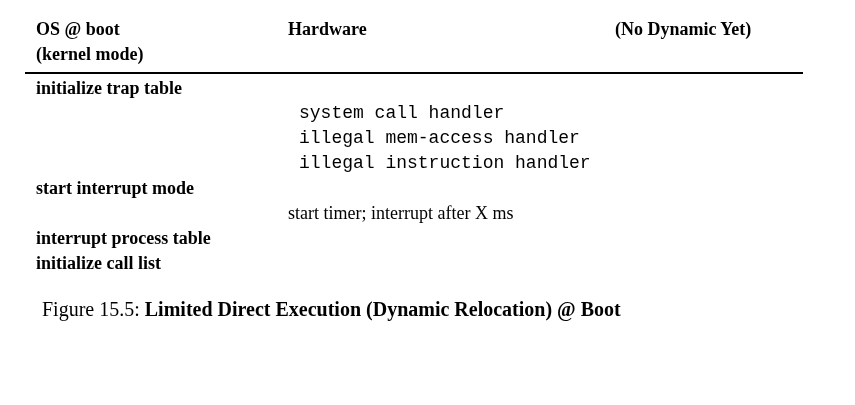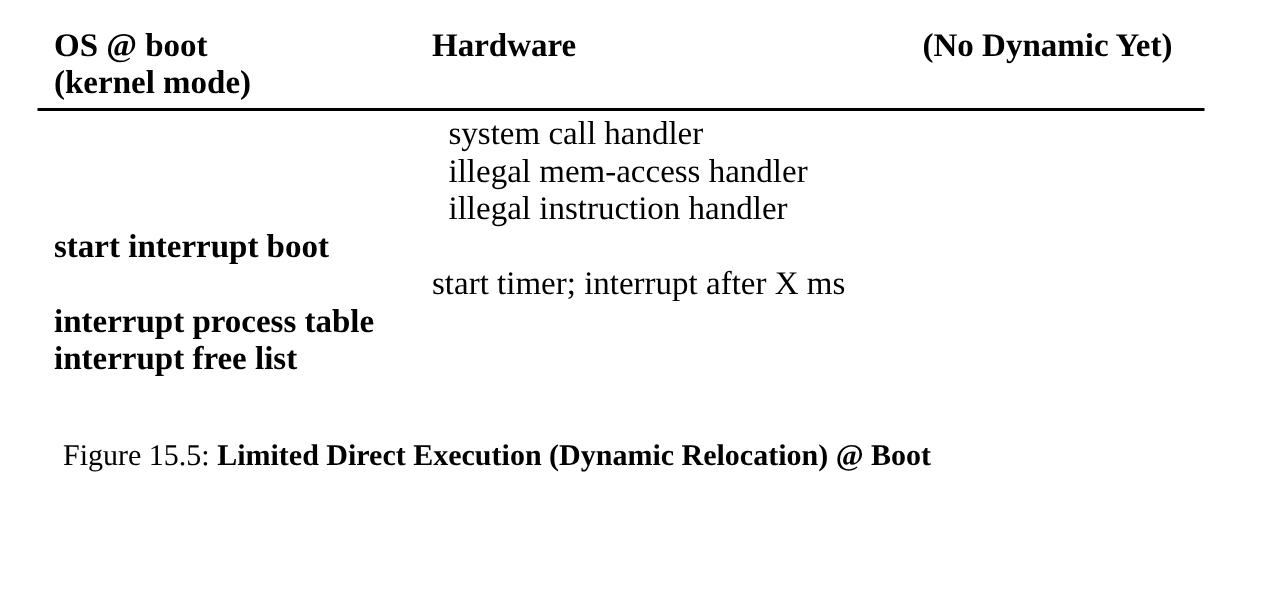--- a/index.html
+++ b/index.html
@@ -13,42 +13,42 @@
     color: #000000;
     font-family: "Liberation Serif", "DejaVu Serif", serif;
     overflow: hidden;
   }
   .figure {
     padding-top: 17px;
   }
   .tbl {
     margin-left: 25px;
     width: 778px;
-    font-size: 22px;
+    font-size: 18px;
     line-height: 25px;
   }
   .hdr, .row {
     display: grid;
     grid-template-columns: 263px 327px 1fr;
   }
   .hdr {
     font-weight: bold;
     border-bottom: 2px solid #000000;
     padding-bottom: 5px;
   }
   .rows {
     padding-top: 2px;
   }
   .c1 { padding-left: 11px; }
   .c2 { padding-left: 0; }
   .c3 { padding-left: 0; }
   .os { font-weight: bold; }
-  .ind { padding-left: 11px; }
+  .ind { padding-left: 11px; font-family: Liberation Mono, monospace; }
   .caption {
-    margin-top: 40px;
+    margin-top: 20px;
     margin-left: 42px;
     font-size: 20px;
     line-height: 26px;
   }
   .cap-title { font-weight: bold; }
 </style>
 </head>
 <body>
 
 <div class="figure">
@@ -59,20 +59,25 @@
       <div class="c1">
         <div>OS @ boot</div>
         <div>(kernel mode)</div>
       </div>
       <div class="c2">Hardware</div>
       <div class="c3">(No Dynamic Yet)</div>
     </div>
 
     <div class="rows">
 
+      <div class="row">
+        <div class="c1 os">initialize trap table</div>
+        <div class="c2"></div>
+        <div class="c3"></div>
+      </div>
 
       <div class="row">
         <div class="c1"></div>
         <div class="c3"></div>
       </div>
 
       <div class="row">
         <div class="c1"></div>
         <div class="c2 ind">system call handler</div>
         <div class="c3"></div>
@@ -85,39 +90,39 @@
         <div class="c3"></div>
       </div>
 
       <div class="row">
         <div class="c1"></div>
         <div class="c2 ind">illegal instruction handler</div>
         <div class="c3"></div>
       </div>
 
       <div class="row">
-        <div class="c1 os">start interrupt boot</div>
+        <div class="c1 os">start interrupt mode</div>
         <div class="c2"></div>
         <div class="c3"></div>
       </div>
 
       <div class="row">
         <div class="c1"></div>
         <div class="c2">start timer; interrupt after X ms</div>
         <div class="c3"></div>
       </div>
 
       <div class="row">
         <div class="c1 os">interrupt process table</div>
         <div class="c2"></div>
         <div class="c3"></div>
       </div>
 
       <div class="row">
-        <div class="c1 os">interrupt free list</div>
+        <div class="c1 os">initialize call list</div>
         <div class="c2"></div>
         <div class="c3"></div>
       </div>
 
     </div>
   </div>
 
   <div class="caption">
     <span class="cap-label">Figure 15.5:</span>
     <span class="cap-title">Limited Direct Execution (Dynamic Relocation) @ Boot</span>

